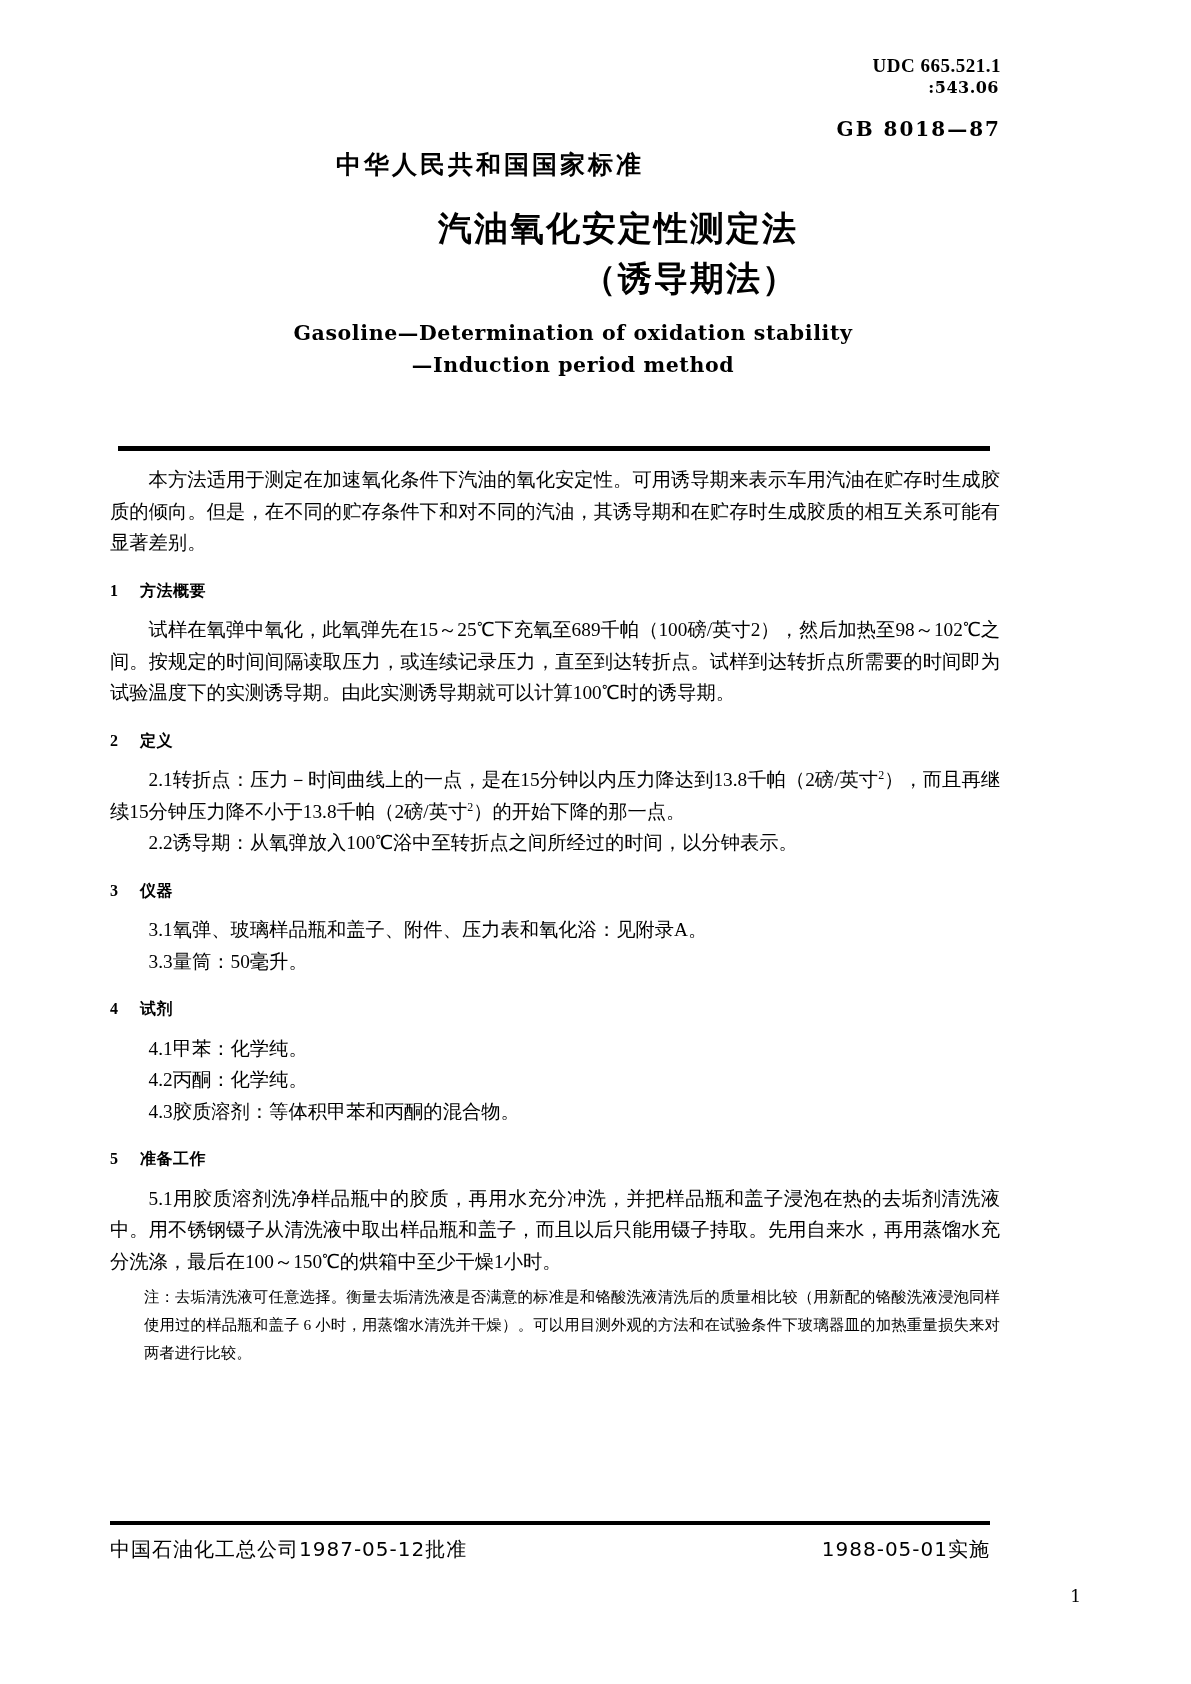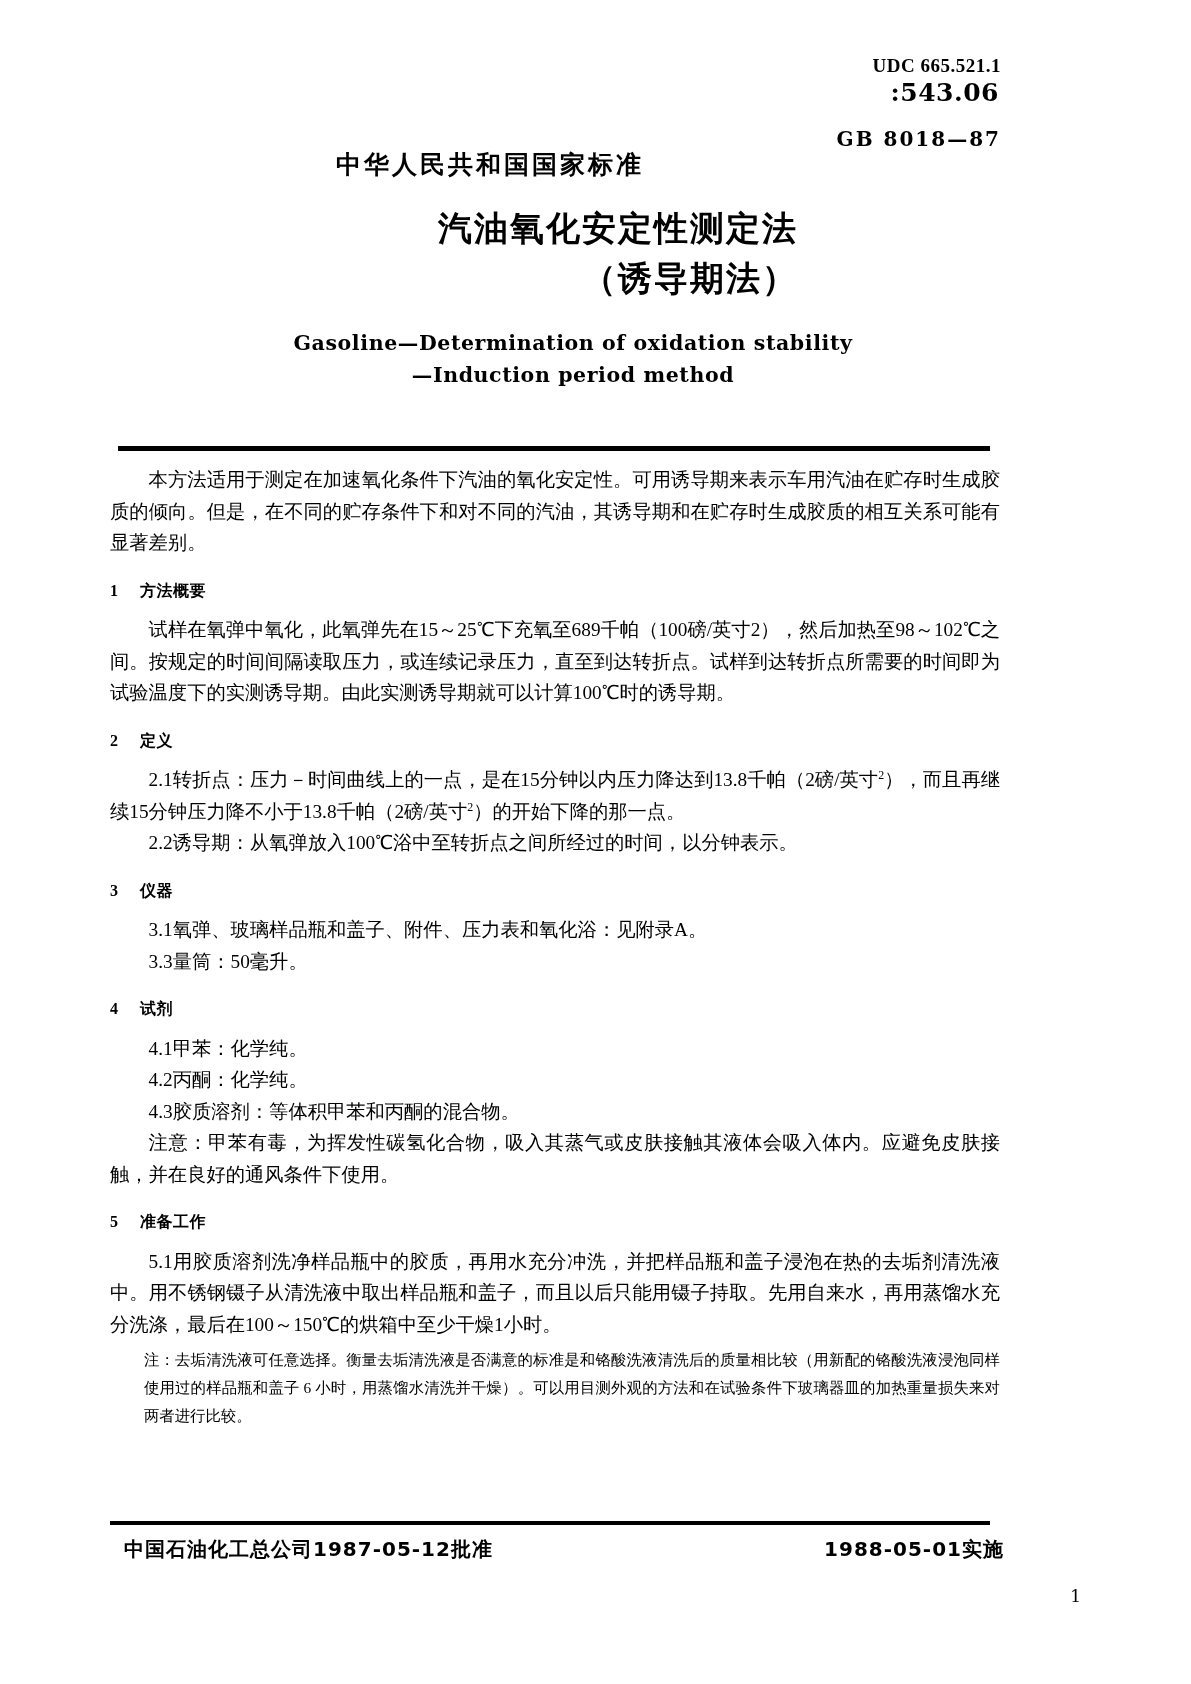--- a/index.html
+++ b/index.html
@@ -54,21 +54,21 @@
     line-height: 1.35;
   }
   .main-title-2 {
     font-size: 34px;
     font-weight: 700;
     letter-spacing: 2px;
     line-height: 1.35;
     margin-top: 4px;
   }
   .en-title {
-    margin-top: 26px;
+    margin-top: 16px;
     width: 660px;
     margin-left: 215px;
     text-align: center;
     font-family: "DejaVu Serif", "Liberation Serif", serif;
     font-size: 20.5px;
     font-weight: 700;
     letter-spacing: 0.6px;
     line-height: 1.55;
   }
 
@@ -81,21 +81,21 @@
     font-family: "DejaVu Serif", "Liberation Serif", serif;
     font-weight: 700;
   }
   .udc-line1 {
     font-size: 19px;
     letter-spacing: 0.5px;
     white-space: nowrap;
     font-family: Liberation Serif, serif;
   }
   .udc-line2 {
-    font-size: 25px;
+    font-size: 16px;
     letter-spacing: 0.5px;
     white-space: nowrap;
     margin-top: 1px;
     margin-right: 2px;
   }
   .gb-line {
     font-size: 20px;
     letter-spacing: 2px;
     white-space: nowrap;
     margin-top: 20px;
@@ -163,28 +163,28 @@
   }
   sup {
     font-size: 0.62em;
     vertical-align: super;
     line-height: 0;
   }
 
   
   .footer {
     position: absolute;
-    left: 124px;
+    left: 110px;
     top: 1536px;
     width: 880px;
     display: flex;
     justify-content: space-between;
     align-items: center;
     font-size: 20px;
-    font-weight: 700;
+    font-weight: 400;
     letter-spacing: 1px;
   }
   .page-num {
     position: absolute;
     right: 110px;
     top: 1586px;
     font-size: 17px;
     font-family: "DejaVu Serif", "Liberation Serif", serif;
   }
 </style>
@@ -249,21 +249,20 @@
     </div>
     <p class="clause-block">
       <span class="cnum">4.1</span><span>甲苯：化学纯。</span>
     </p>
     <p class="clause-block">
       <span class="cnum">4.2</span><span>丙酮：化学纯。</span>
     </p>
     <p class="clause-block">
       <span class="cnum">4.3</span><span>胶质溶剂：等体积甲苯和丙酮的混合物。</span>
     </p>
-    <p class="para">注意：甲苯有毒，为挥发性碳氢化合物，吸入其蒸气或皮肤接触其液体会吸入体内。应避免皮肤接触，并在良好的通风条件下使用。</p>
 
     <div class="sec-head">
       <span class="num">5</span><span>准备工作</span>
     </div>
     <p class="clause-block">
       <span class="cnum">5.1</span><span>用胶质溶剂洗净样品瓶中的胶质，再用水充分冲洗，并把样品瓶和盖子浸泡在热的去垢剂清洗液中。用不锈钢镊子从清洗液中取出样品瓶和盖子，而且以后只能用镊子持取。先用自来水，再用蒸馏水充分洗涤，最后在100～150℃的烘箱中至少干燥1小时。</span>
     </p>
     <p class="note-small"><span>注：</span><span>去垢清洗液可任意选择。衡量去垢清洗液是否满意的标准是和铬酸洗液清洗后的质量相比较（用新配的铬酸洗液浸泡同样使用过的样品瓶和盖子 6 小时，用蒸馏水清洗并干燥）。可以用目测外观的方法和在试验条件下玻璃器皿的加热重量损失来对两者进行比较。</span></p>
 
   </div>

